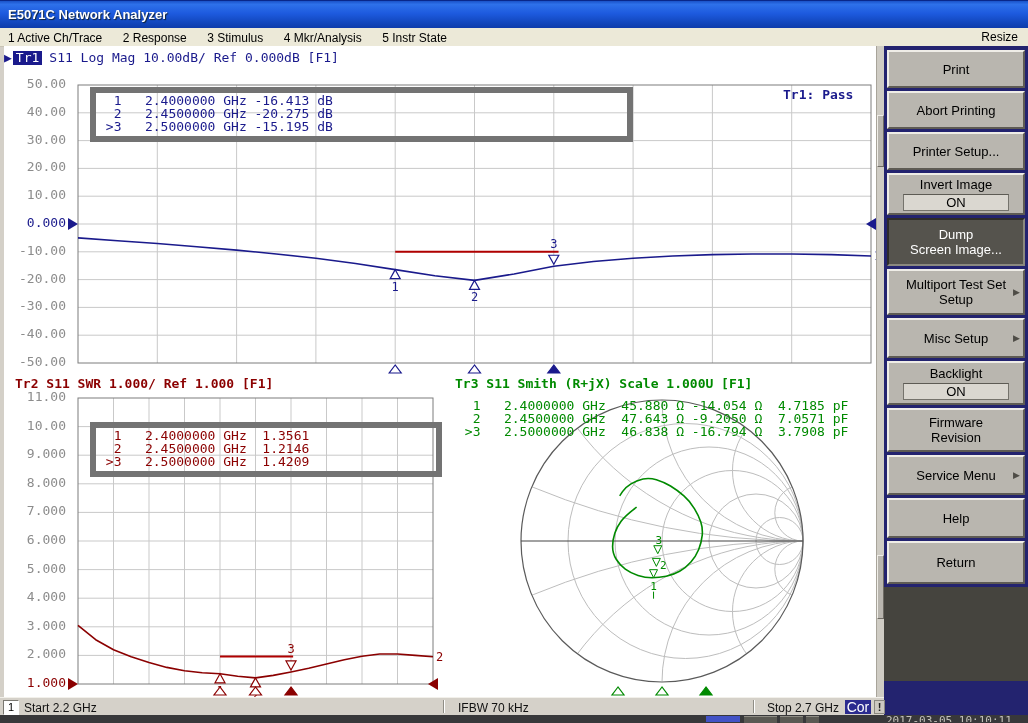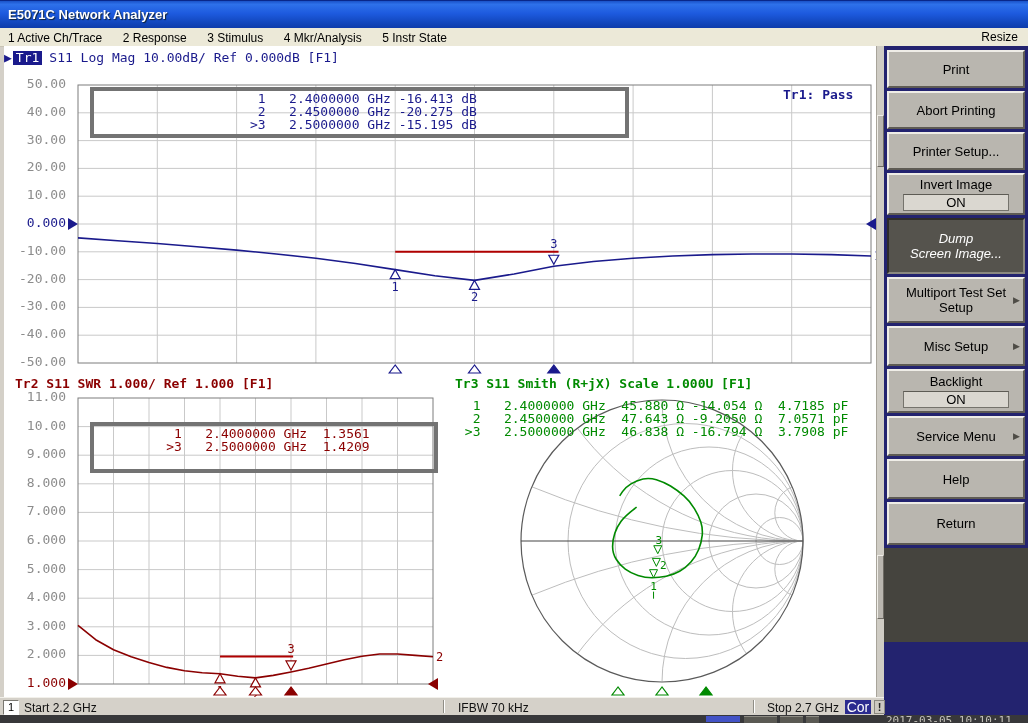--- a/index.html
+++ b/index.html
@@ -15,22 +15,22 @@
   
   .menubar{left:0;top:28px;width:1028px;height:18px;background:#ece9d8;border-bottom:1px solid #c8c4b4;}
   .menu-item{display:inline-block;padding:2px 8px;font-size:12px;color:#000;}
   .resize{position:absolute;right:10px;top:2px;font-size:12px;color:#000;}
   
   .display{left:4px;top:46px;width:872px;height:651px;background:#fff;z-index:1;}
   #gfx{position:absolute;left:0;top:0;z-index:2;pointer-events:none;}
   .ovl{z-index:3;}
   .thdr{display:flex;align-items:center;font-family:"DejaVu Sans Mono",monospace;font-size:13px;line-height:14px;}
   .trtag{background:#1a1a8c;color:#fff;padding:0 3px;margin-left:1px;}
-  .mtable{border:4px solid #737373;padding:1px 2px 2px;font-family:"DejaVu Sans Mono",monospace;
-    font-size:13px;line-height:13px;text-align:center;}
+  .mtable{border:6px solid #737373;padding:1px 2px 2px;font-family:"DejaVu Sans Mono",monospace;
+    font-size:13px;line-height:13px;}
   .mrow{white-space:pre;}
   .tick{position:absolute;width:62px;text-align:right;font-family:"DejaVu Sans Mono",monospace;
     font-size:13px;line-height:14px;color:#8c8c8c;z-index:3;}
   
   .softpanel{left:884px;top:46px;width:144px;height:669px;background:#23236f;z-index:3;}
   .skspacer{height:4px;}
   .sk{position:relative;margin:0 3px 3px;background:#b9b6af;border:2px solid;
     border-color:#efede7 #5e5b54 #5e5b54 #efede7;display:flex;flex-direction:column;
     align-items:center;justify-content:center;font-size:13px;line-height:15px;color:#000;box-sizing:border-box;}
   .sk.hdr{background:#26267d;color:#fff;border-color:#6a6ab8 #0e0e46 #0e0e46 #6a6ab8;}
@@ -189,20 +189,21 @@
   <div class="abs ovl mono" style="left:783px;top:87px;color:#1a1a8c;font-size:13px;">Tr1: Pass</div>
   <div class="abs ovl mtable" style="left:90px;top:87px;width:527px;height:40px;color:#1a1a8c;">
     <div class="mrow">  1   2.4000000 GHz -16.413 dB</div>
     <div class="mrow">  2   2.4500000 GHz -20.275 dB</div>
     <div class="mrow"> &gt;3   2.5000000 GHz -15.195 dB</div>
   </div>
 
   <div class="abs ovl mono" style="left:15px;top:376px;color:#8b0000;font-size:13px;">Tr2 S11 SWR 1.000/ Ref 1.000 [F1]</div>
   <div class="abs ovl mtable" style="left:90px;top:400px;width:336px;height:40px;color:#8b0000;margin-top:22px;">
     <div class="mrow">  1   2.4000000 GHz  1.3561</div>
+    <div class="mrow">  2   2.4500000 GHz  1.2146</div>
     <div class="mrow"> &gt;3   2.5000000 GHz  1.4209</div>
   </div>
 
   <div class="abs ovl mono" style="left:455px;top:376px;color:#008a00;font-size:13px;">Tr3 S11 Smith (R+jX) Scale 1.000U [F1]</div>
   <div class="abs ovl" style="left:457px;top:399px;color:#008a00;font-family:'DejaVu Sans Mono',monospace;font-size:13px;line-height:13px;">
     <div class="mrow">  1   2.4000000 GHz  45.880 Ω -14.054 Ω  4.7185 pF</div>
     <div class="mrow">  2   2.4500000 GHz  47.643 Ω -9.2050 Ω  7.0571 pF</div>
     <div class="mrow"> &gt;3   2.5000000 GHz  46.838 Ω -16.794 Ω  3.7908 pF</div>
   </div>
 
@@ -219,36 +220,40 @@
       <div class="sk" style="height: 38px;">
         <div>Abort Printing</div>
       </div>
       <div class="sk" style="height: 38px;">
         <div>Printer Setup...</div>
       </div>
       <div class="sk" style="height: 42px;">
         <div>Invert Image</div>
         <div class="skstate">ON</div>
       </div>
-      <div class="sk act" style="height: 56px; font-style: italic;">
+      <div class="sk act" style="height: 48px;">
         <div>Dump</div>
         <div>Screen Image...</div>
       </div>
       <div class="sk" style="height: 46px;">
         <div>Multiport Test Set</div>
         <div>Setup</div>
         <span class="skarrow">▶</span>
       </div>
       <div class="sk" style="height: 40px;">
         <div>Misc Setup</div>
         <span class="skarrow">▶</span>
       </div>
       <div class="sk" style="height: 44px;">
         <div>Backlight</div>
         <div class="skstate">ON</div>
+      </div>
+      <div class="sk" style="height: 44px;">
+        <div>Firmware</div>
+        <div>Revision</div>
       </div>
       <div class="sk" style="height: 40px;">
         <div>Service Menu</div>
         <span class="skarrow">▶</span>
       </div>
       <div class="sk" style="height: 40px;">
         <div>Help</div>
       </div>
       <div class="sk" style="height: 43px;">
         <div>Return</div>

